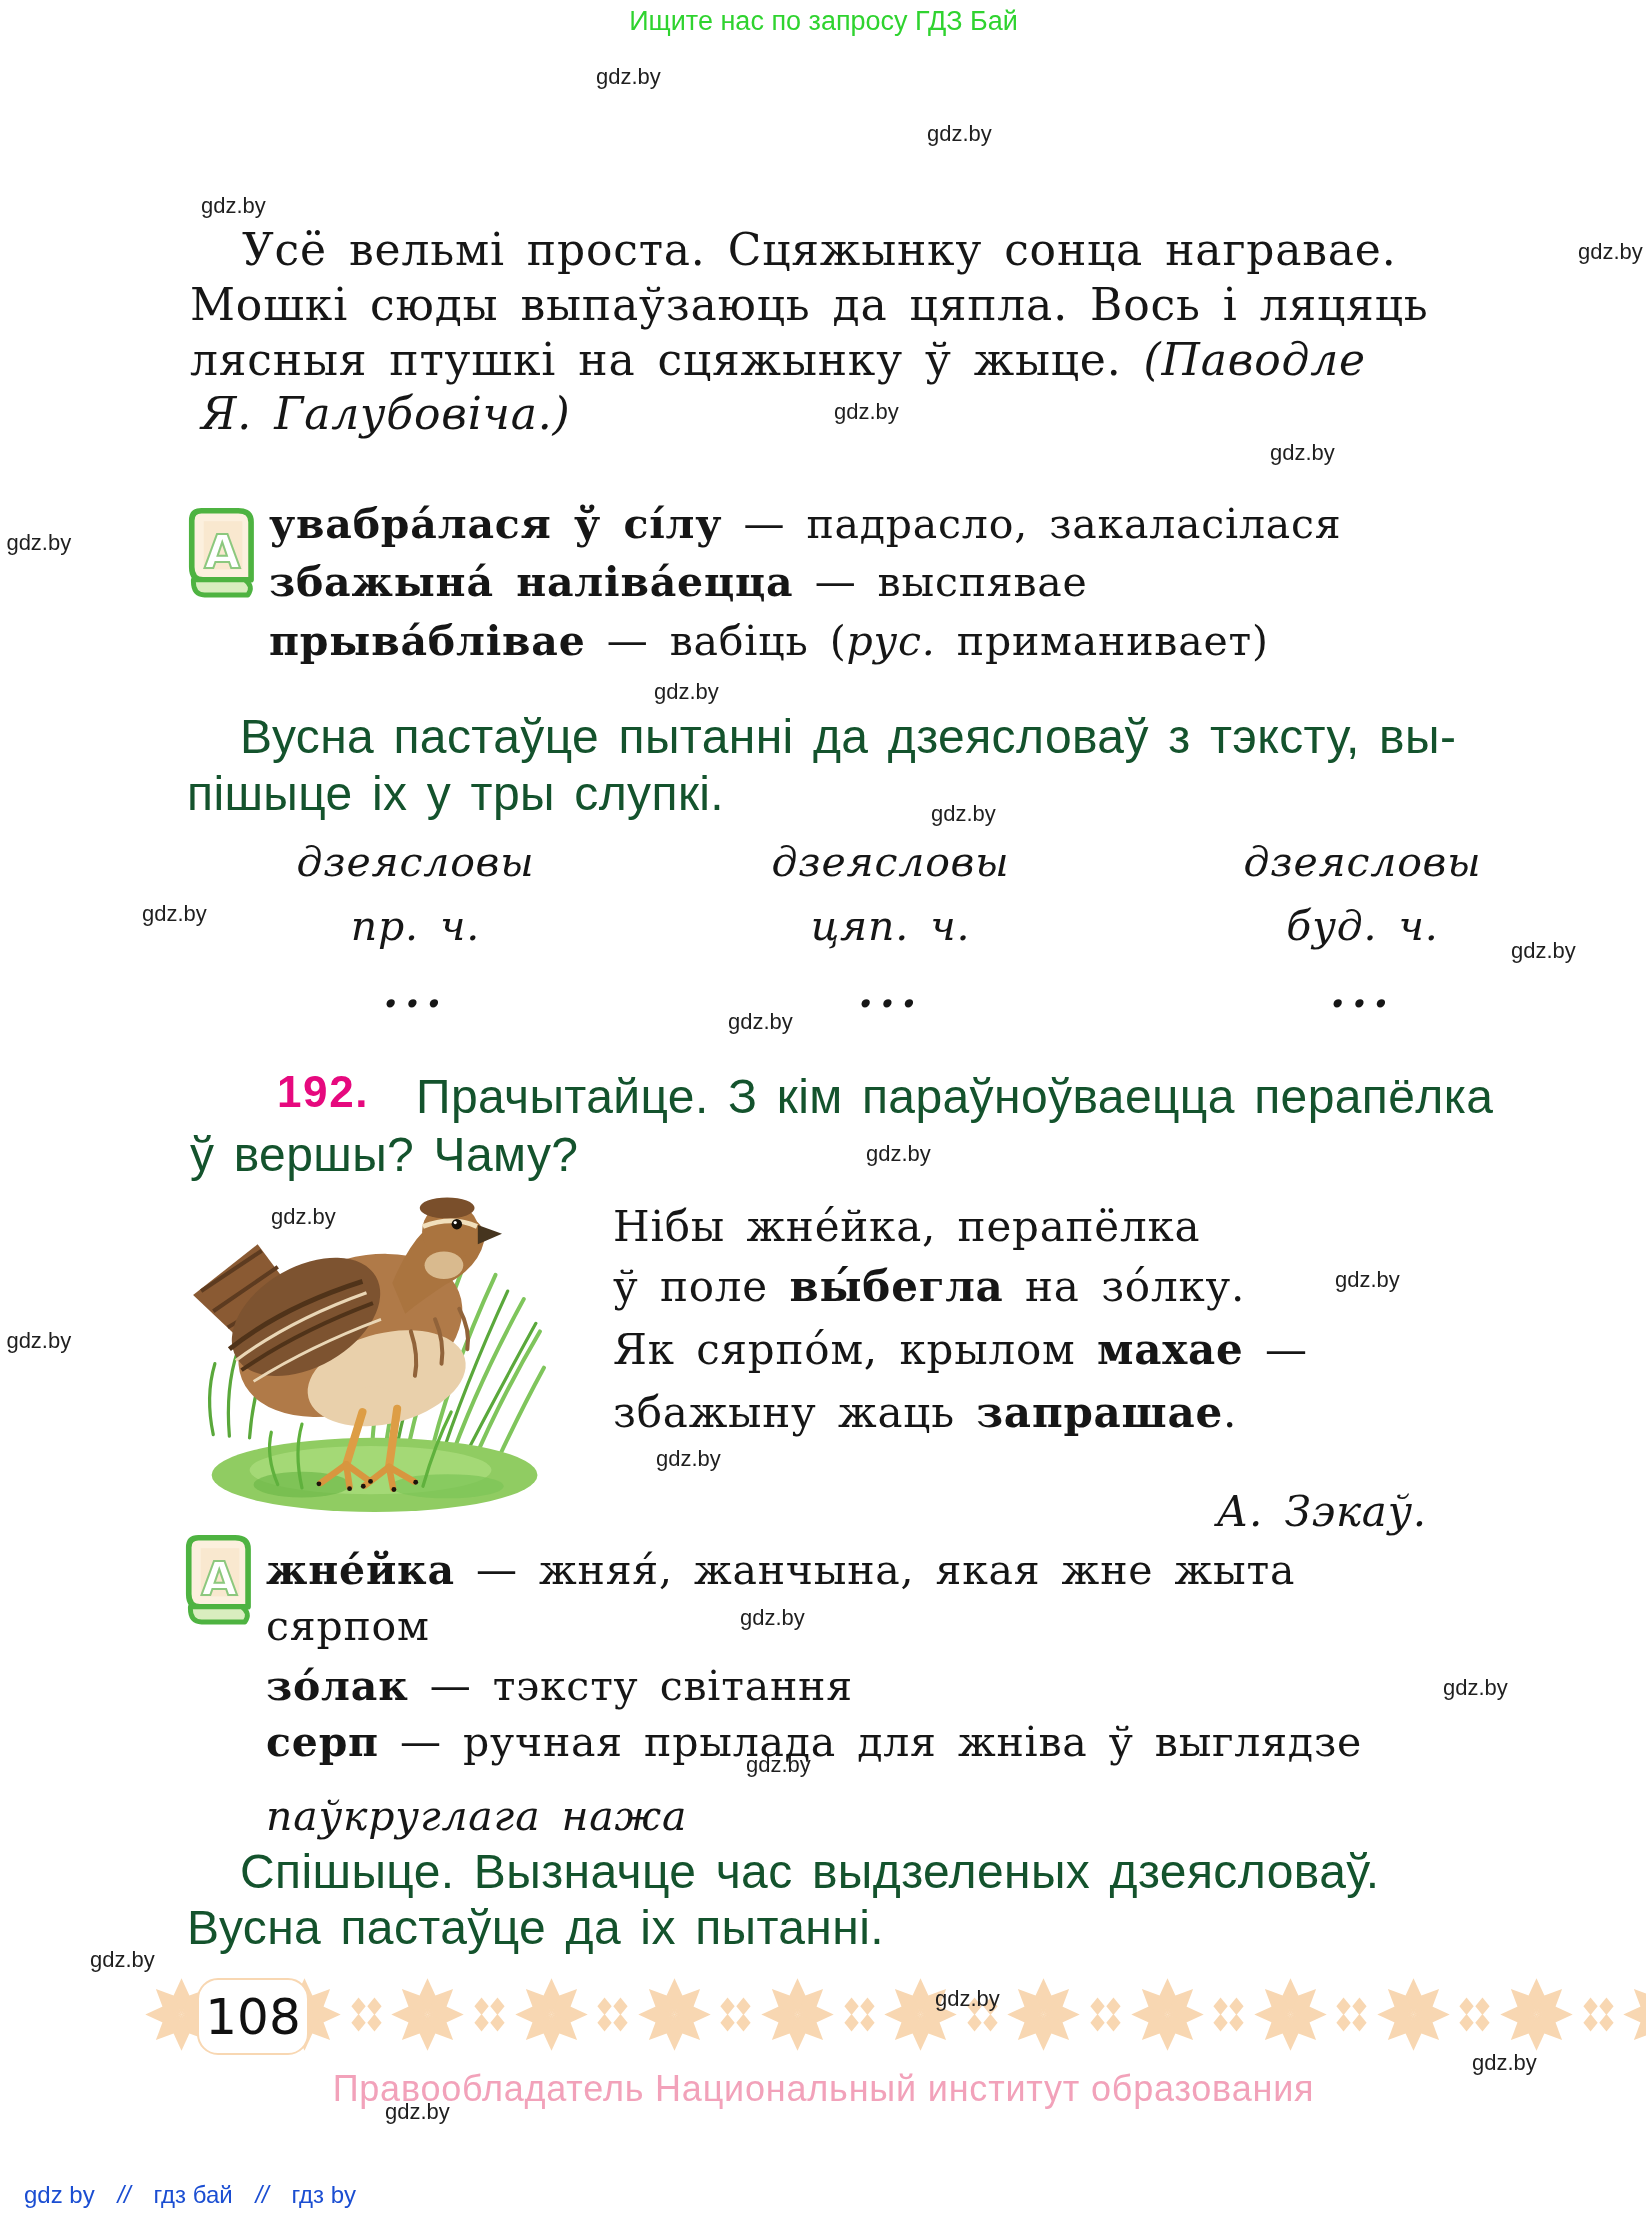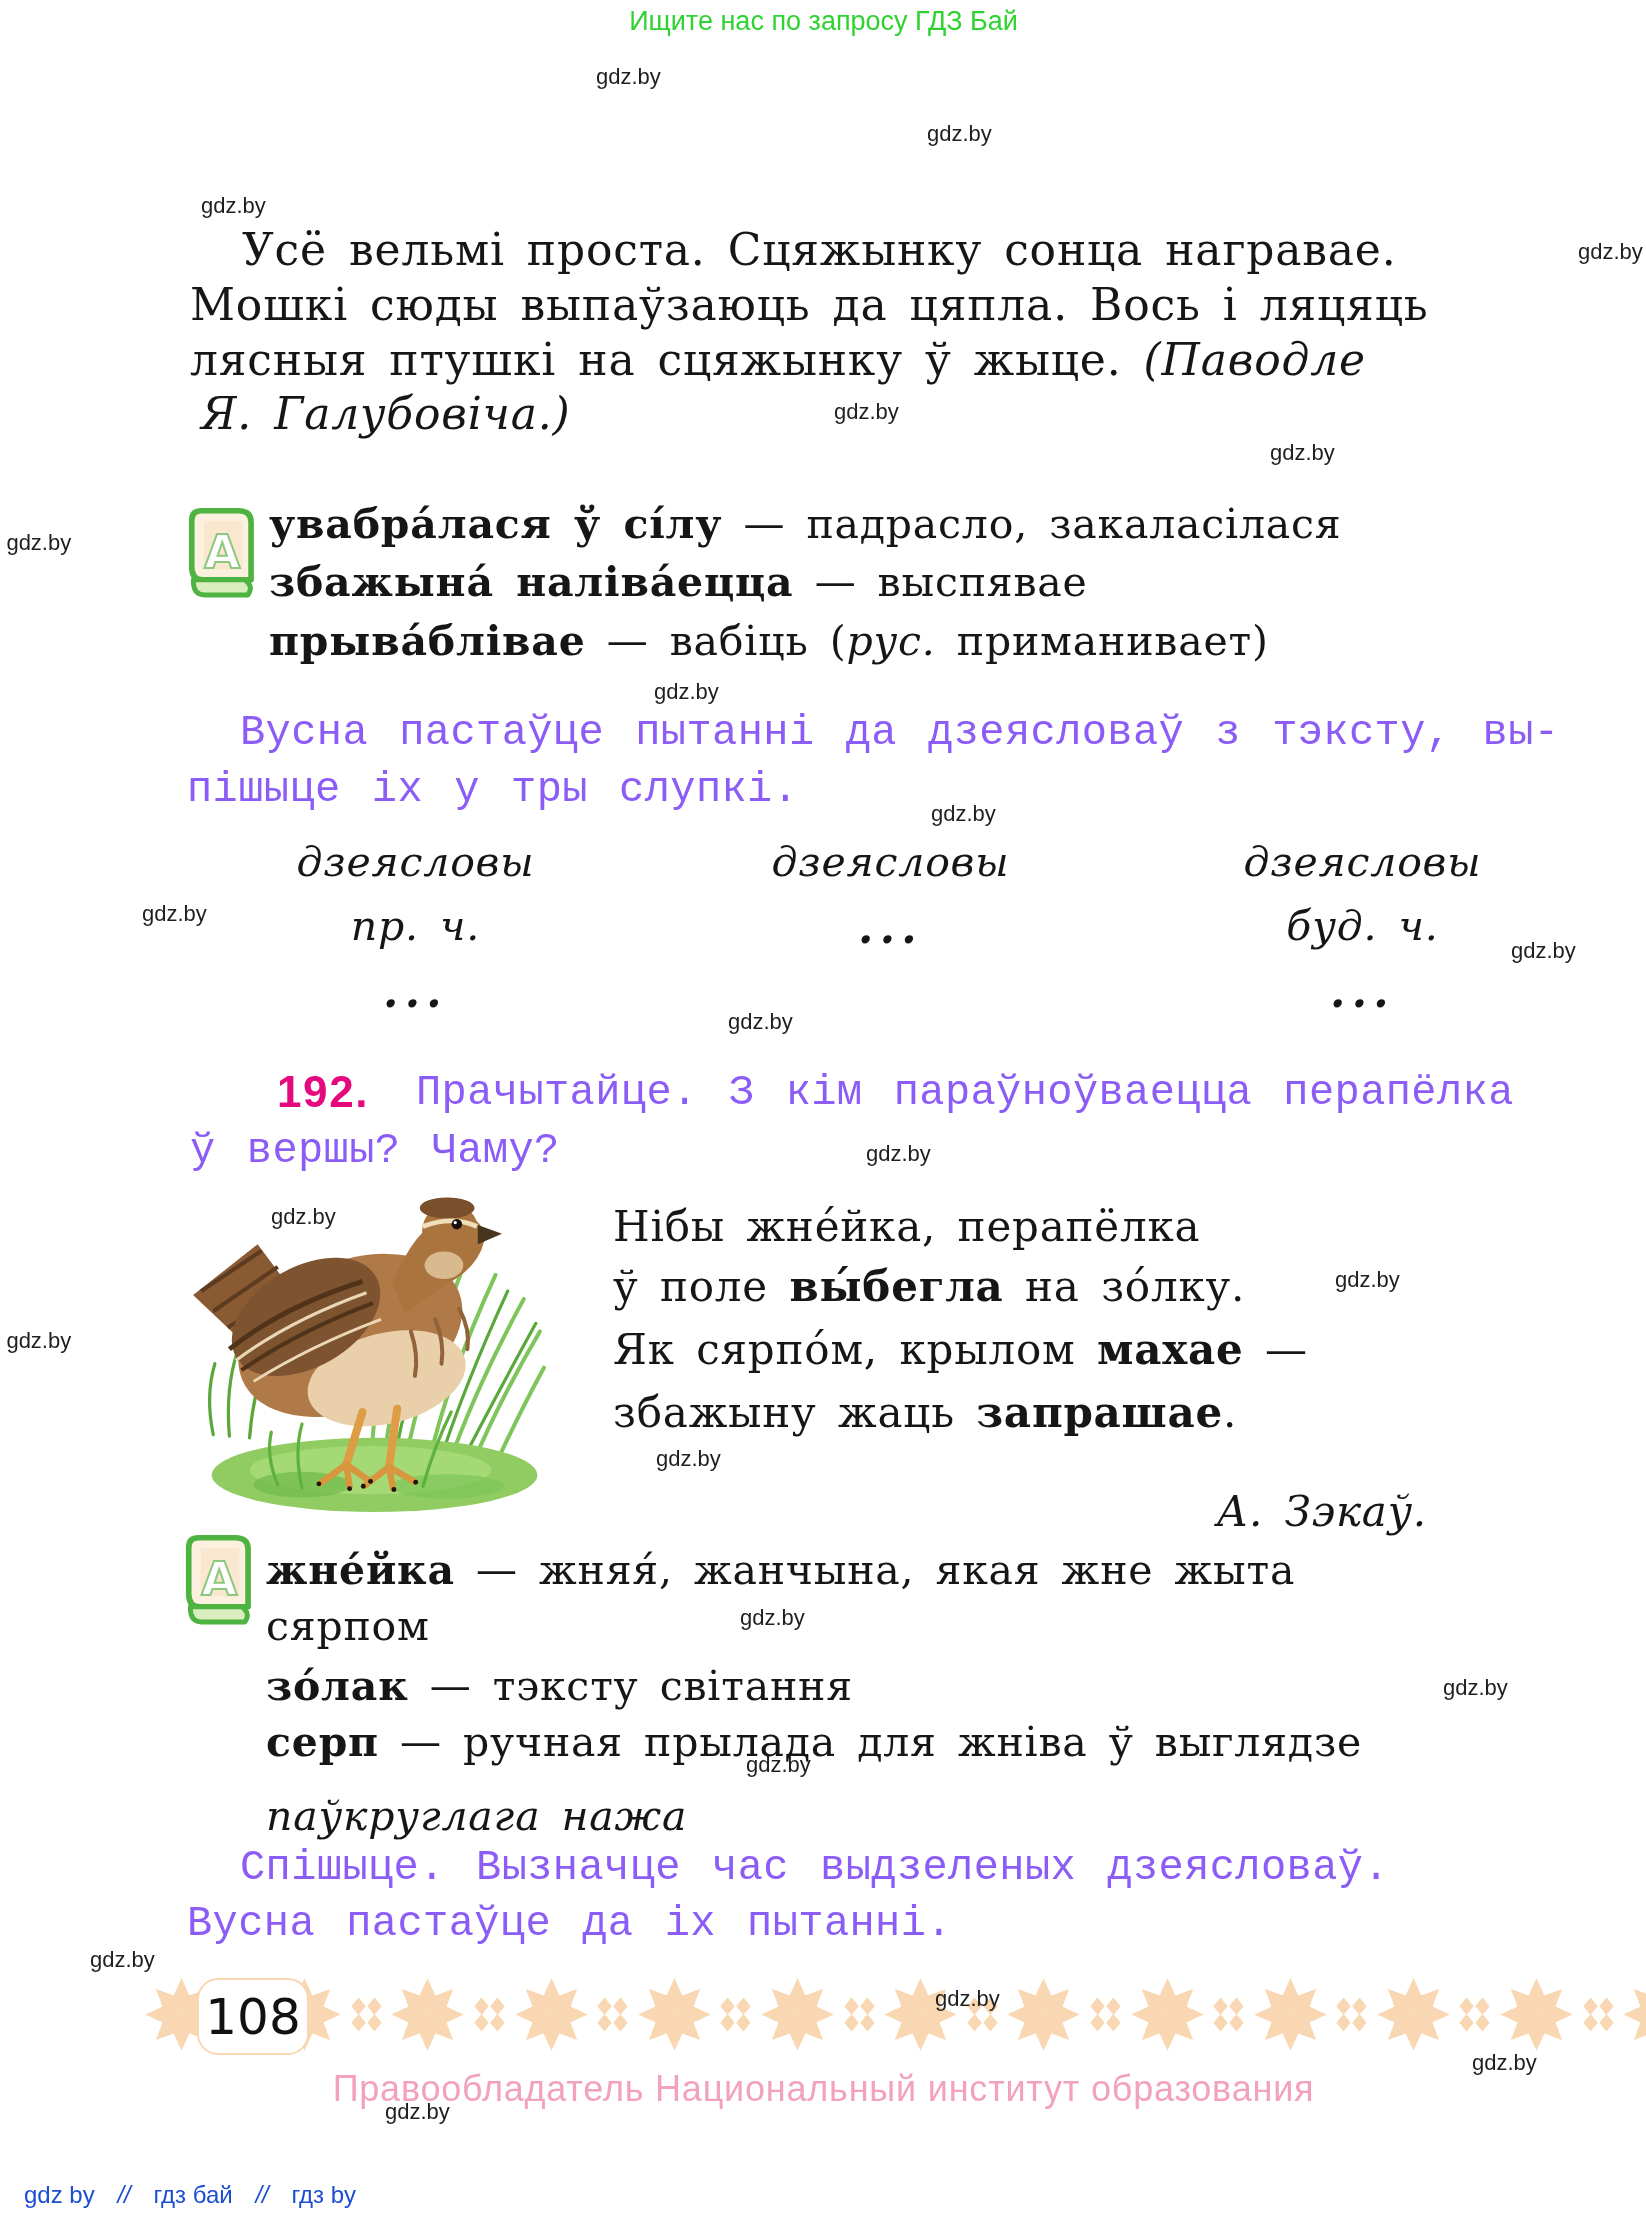--- a/index.html
+++ b/index.html
@@ -1,20 +1,20 @@
 <!DOCTYPE html>
 <html style="--promo_green: #2fd32f; --exercise_pink: #e6097e; --ornament_peach: #f8d7b2; --footer_pink: #f2a2ba; --link_blue: #1b4ed2; --book_green: #4eb341;font-size:13px"><head>
 <meta charset="utf-8">
 <style>
   html,body{margin:0;padding:0;}
   body{width:1647px;height:2216px;position:relative;background:#ffffff;overflow:hidden;
        font-family:"DejaVu Serif",serif;color:#141414;}
   .abs{position:absolute;white-space:nowrap;}
   .serif{font-family:"DejaVu Serif",serif;font-size:44px;letter-spacing:0.8px;word-spacing:7.3px;color:#161616;}
-  .sans{font-family:Liberation Mono, monospace;font-size:42px;letter-spacing:0.4px;word-spacing:5.6px;color:#8b5cf6;}
+  .sans{font-family:Liberation Sans, sans-serif;font-size:48px;letter-spacing:0.4px;word-spacing:5.6px;color:#14532d;}
   .b{font-weight:bold;}
   .i{font-style:italic;margin-top:40px;}
   .wm{position:absolute;font:22px "Liberation Sans",sans-serif;color:#1f1f1f;white-space:nowrap;}
   .promo{left:0;top:6.4px;width:100%;text-align:center;font:27px "Liberation Sans",sans-serif;color:var(--promo_green);}
   .dict-line{position:absolute;white-space:nowrap;font-size:41px;}
   .col{position:absolute;width:355px;text-align:center;font-style:italic;font-size:41px;}
   .col .row{margin-bottom:16px;}
   .col .dots{font-weight:bold;letter-spacing:6.4px;font-size:44px;}
   .exnum{font:bold 44px "Liberation Sans",sans-serif;color:var(--exercise_pink);letter-spacing:1.6px;}
   .poem-line{position:absolute;font-size:42px;}
@@ -61,20 +61,21 @@
 </div>
 
 <div>
   <div class="col serif" style="left:238px;top:838px;">
     <div class="row">дзеясловы</div>
     <div class="row">пр. ч.</div>
     <div class="dots">...</div>
   </div>
   <div class="col serif" style="left:713px;top:838px;">
     <div class="row">дзеясловы</div>
+    <div class="row">цяп. ч.</div>
     <div class="dots">...</div>
   </div>
   <div class="col serif" style="left:1185px;top:838px;">
     <div class="row">дзеясловы</div>
     <div class="row">буд. ч.</div>
     <div class="dots">...</div>
   </div>
 </div>
 
 <div>

